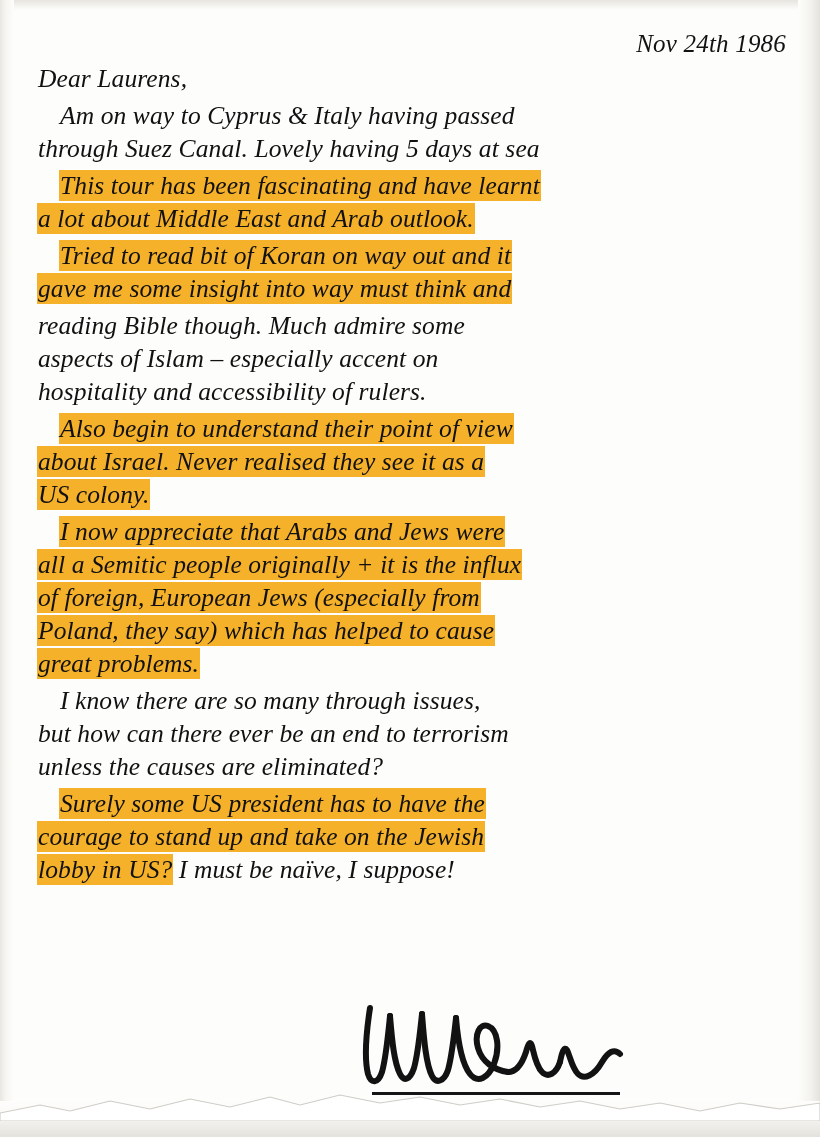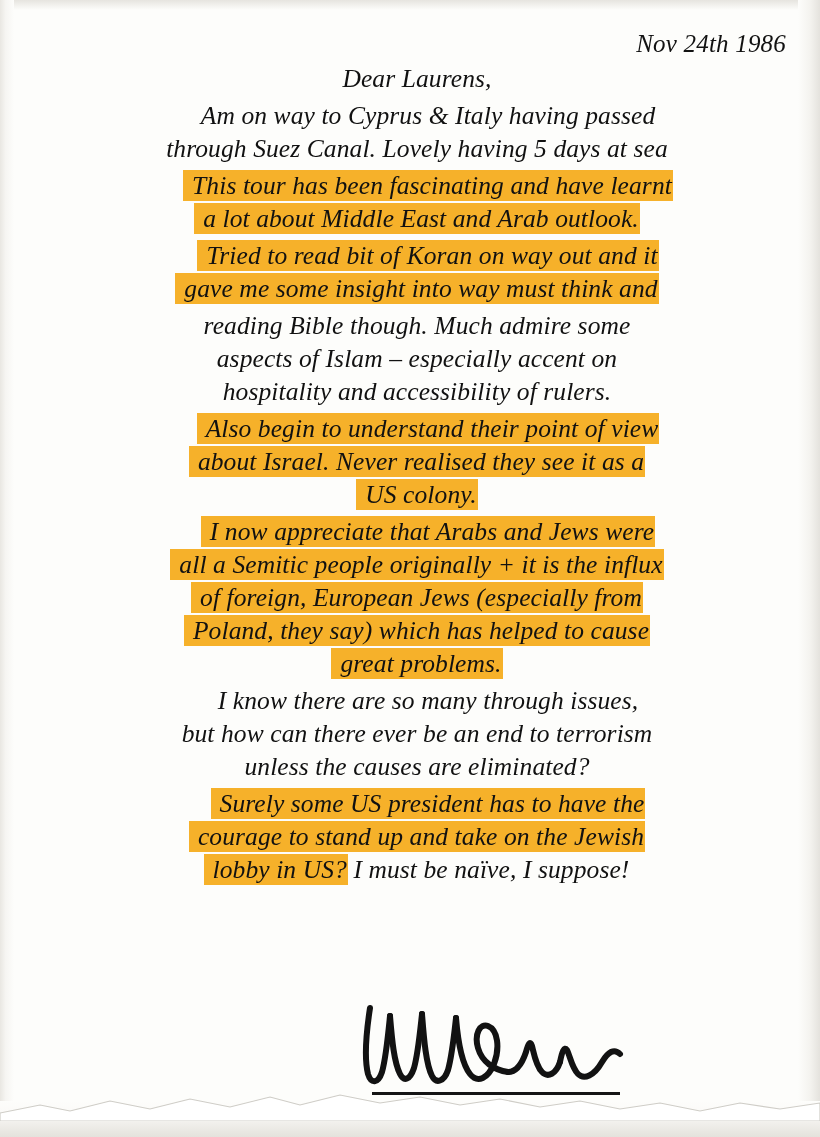--- a/index.html
+++ b/index.html
@@ -47,21 +47,20 @@
     left: 0;
     bottom: 16px;
     width: 820px;
     height: 30px;
   }
   .content {
     position: absolute;
     left: 0; top: 0;
     width: 820px;
     height: 1137px;
-    text-align: center;
   }
   .date {
     position: absolute;
     right: 34px;
     top: 30px;
     font-style: italic;
     font-size: 25px;
     color: #121212;
     letter-spacing: 0.2px;
   }
@@ -71,29 +70,27 @@
     top: 62px;
     width: 744px;
   }
   .ln {
     font-style: italic;
     font-size: 25.5px;
     line-height: 33px;
     color: #111111;
     white-space: pre;
     letter-spacing: 0.1px;
-    margin-left: 14px;
   }
   .indent {
     padding-left: 22px;
   }
   .hl {
     background: #f6b12a;
     box-shadow: 0 0 0 1px #f6b12a;
-    padding-left: 8px;
   }
   .para {
     margin-bottom: 0;
   }
   .gap {
     height: 4px;
   }
   .signature {
     position: absolute;
     left: 352px;

